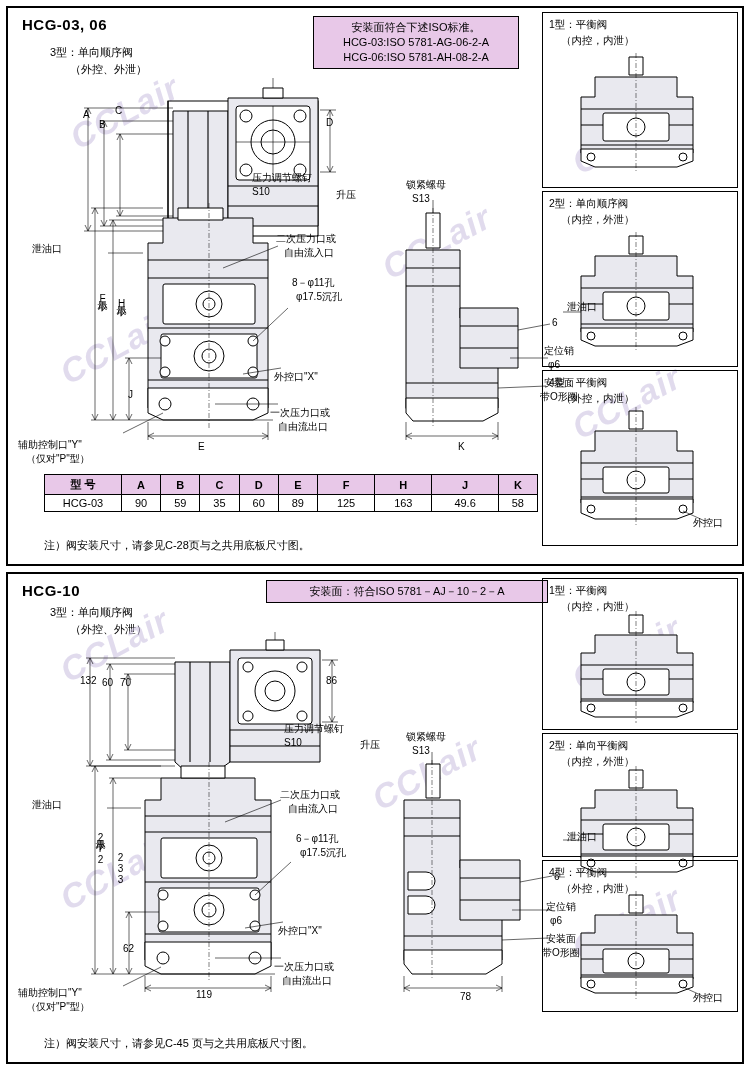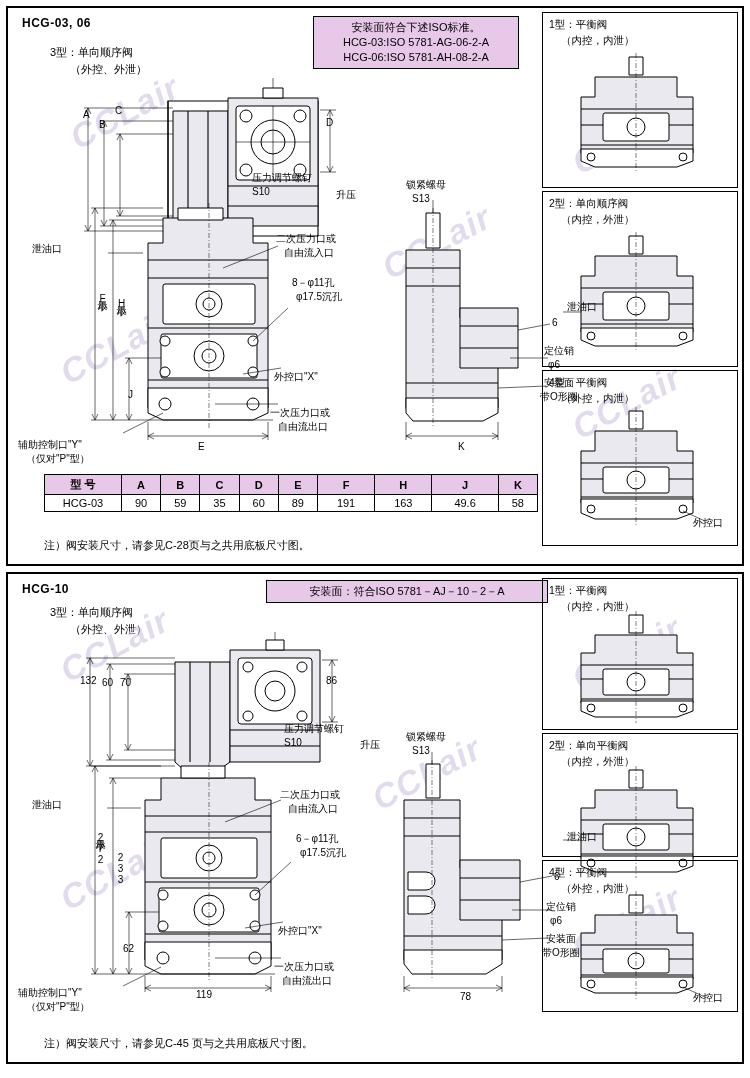--- a/index.html
+++ b/index.html
@@ -1,21 +1,21 @@
 <!DOCTYPE html>
 <html><head>
 <meta charset="utf-8">
 <style>
   html,body{margin:0;padding:0;background:#ffffff;}
   body{width:750px;height:1078px;font-family:"Liberation Sans","DejaVu Sans",sans-serif;color:#000;position:relative;overflow:hidden;}
   .page{position:relative;width:750px;height:1078px;box-sizing:border-box;padding:6px;}
   .panel{position:relative;border:2px solid #000;box-sizing:border-box;}
   #panel-top{height:560px;}
   #panel-bottom{height:492px;margin-top:6px;}
-  .title{position:absolute;font-weight:bold;font-size:12px;letter-spacing:0.5px;}
+  .title{position:absolute;font-weight:bold;font-size:15px;letter-spacing:0.5px;}
   .iso-box{position:absolute;background:#e8c8e8;border:1px solid #000;box-sizing:border-box;text-align:center;font-size:11px;line-height:15px;padding:3px 6px;}
   .iso-box div{white-space:nowrap;}
   .label{position:absolute;font-size:10px;line-height:13px;white-space:nowrap;}
   .vert{writing-mode:vertical-rl;text-orientation:upright;}
   .rcol{position:absolute;right:4px;top:4px;width:196px;}
   .rbox{position:relative;border:1px solid #000;box-sizing:border-box;}
   .rbox .rtitle{position:absolute;left:6px;top:4px;font-size:10.5px;line-height:14px;}
   .wm{position:absolute;font-size:34px;font-weight:bold;color:#c9bfe0;opacity:.55;transform:rotate(-28deg);font-style:italic;letter-spacing:1px;pointer-events:none;}
   table.spec{position:absolute;border-collapse:collapse;font-size:11px;}
   table.spec th,table.spec td{border:1px solid #000;text-align:center;padding:2px 0;}
@@ -178,21 +178,21 @@
         </tr>
       </thead>
       <tbody>
         <tr>
           <td>HCG-03</td>
           <td>90</td>
           <td>59</td>
           <td>35</td>
           <td>60</td>
           <td>89</td>
-          <td>191</td>
+          <td>125</td>
           <td>163</td>
           <td>49.6</td>
           <td>58</td>
         </tr>
       </tbody>
     </table>
 
     <div class="note" style="left:36px;top:530px;">注）阀安装尺寸，请参见C-28页与之共用底板尺寸图。</div>
 
     <div class="rcol">

